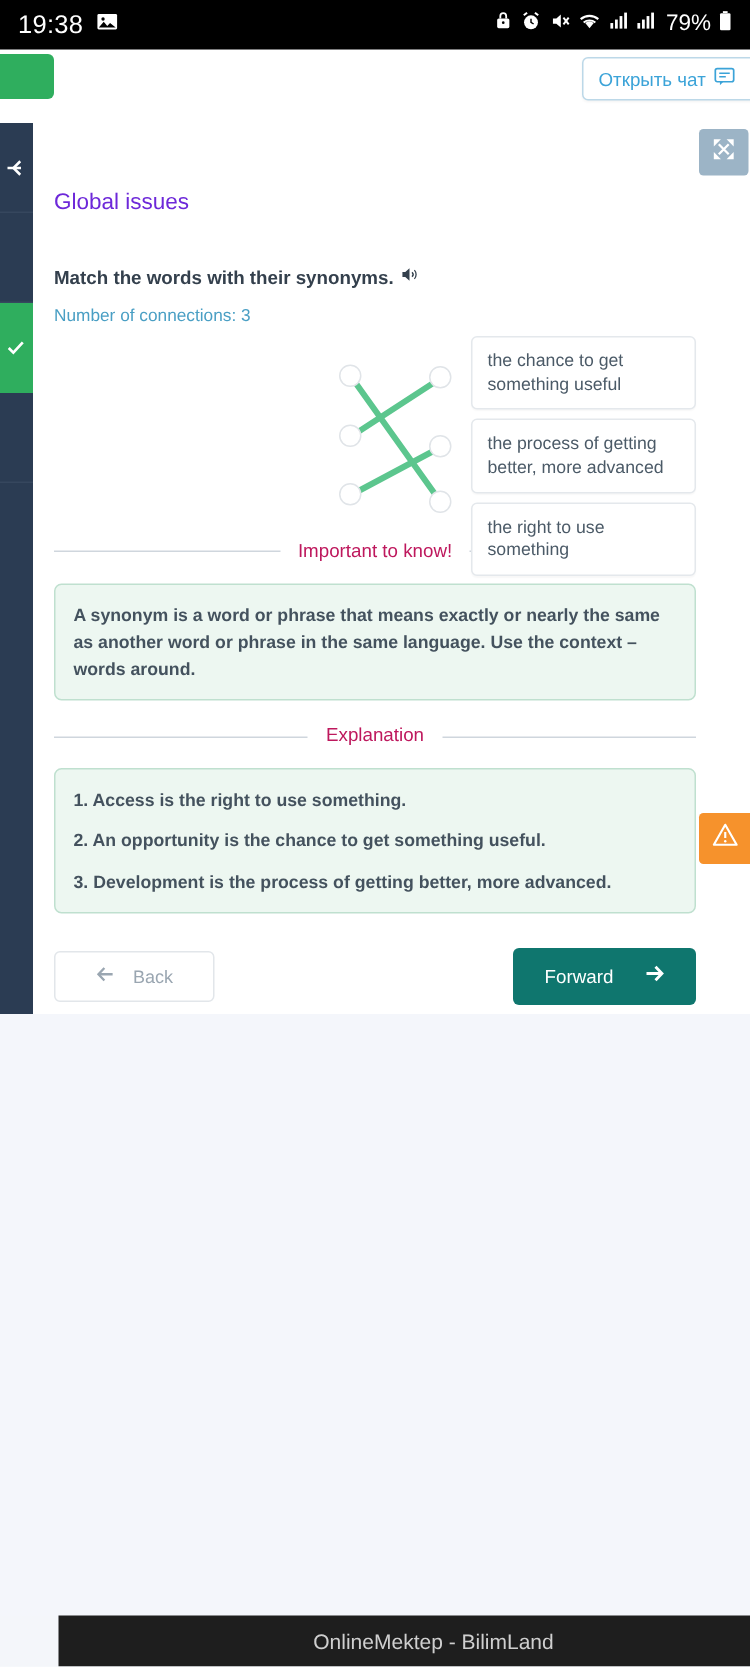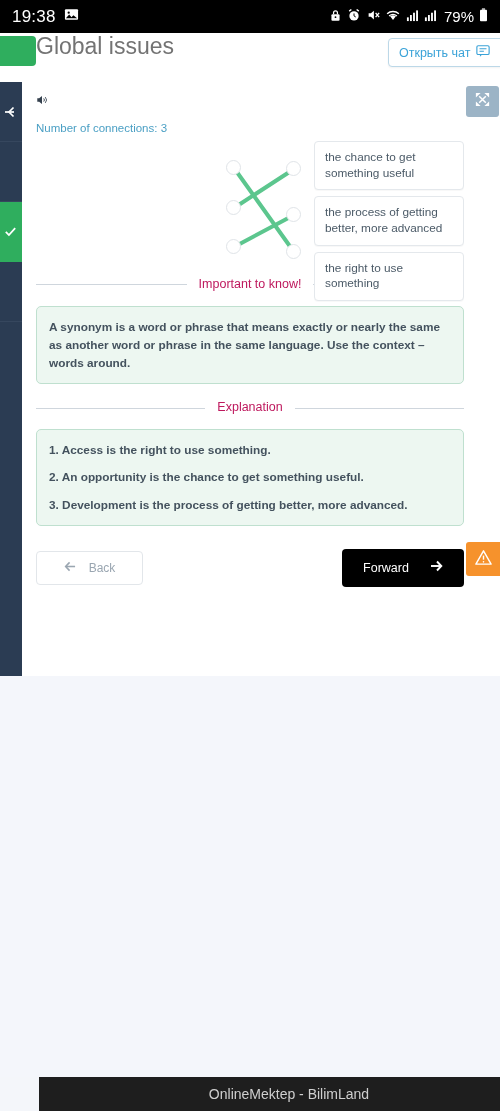--- a/index.html
+++ b/index.html
@@ -69,21 +69,22 @@
   .fs-btn {
     position: absolute; top: 86px; left: 466px; width: 33px; height: 31px;
     background: #9cb4c6; border-radius: 3px;
     display: flex; align-items: center; justify-content: center;
   }
 
   
   .content { position: absolute; top: 33px; left: 36px; width: 428px; }
 
   .title {
-    font-size: 23px; color: #737373; font-weight: 400;
+    font-size: 15px; color: #6d28d9; font-weight: 400;
+    margin-top: 93px;
   }
   .instruction {
     font-size: 12.5px; color: #34404d; font-weight: bold;
     margin-top: 34px;
     display: flex; align-items: center; gap: 5px;
   }
   .speaker { display: inline-block; }
   .connections {
     font-size: 11.5px; color: #4a9fc4; margin-top: 13px;
   }
@@ -147,21 +148,21 @@
     margin-top: 23px;
   }
   .btn-back {
     width: 107px; height: 34px;
     background: #fff; border: 1px solid #e2e6ea; border-radius: 4px;
     display: flex; align-items: center; justify-content: center; gap: 12px;
     color: #9aa6b1; font-size: 12px;
   }
   .btn-fwd {
     width: 122px; height: 38px;
-    background: #000000; border-radius: 4px;
+    background: #0f766e; border-radius: 4px;
     display: flex; align-items: center; justify-content: center; gap: 20px;
     color: #fff; font-size: 12.5px;
   }
 
   
   .bottombar {
     position: absolute; left: 0; top: 1077px; width: 500px; height: 34px;
     background: #1e1e1e; color: #cfcfcf;
     display: flex; align-items: center; justify-content: center;
     font-size: 14px;
@@ -295,20 +296,21 @@
           <circle cx="10" cy="14.6" r="0.85" fill="#fff"></circle>
         </svg>
     </span>
   </div>
 
   <div class="content">
 
     <div class="title">Global issues</div>
 
     <div class="instruction">
+      <span>Match the words with their synonyms.</span>
       <span class="speaker">
         <svg width="12" height="12" viewBox="0 0 14 14">
             <path d="M1.5 5h2.2L7 2.2v9.6L3.7 9H1.5z" fill="#34404d"></path>
             <path d="M9 5.2a2.6 2.6 0 010 3.6" stroke="#34404d" stroke-width="1.1" fill="none"></path>
             <path d="M10.8 3.6a5 5 0 010 6.8" stroke="#34404d" stroke-width="1" fill="none"></path>
           </svg>
       </span>
     </div>
 
     <div class="connections">Number of connections: 3</div>

